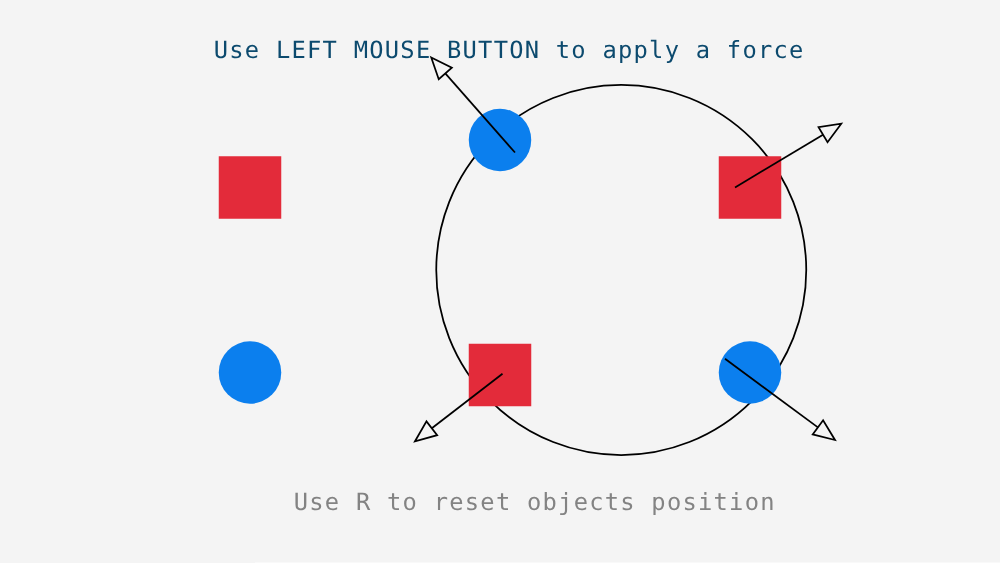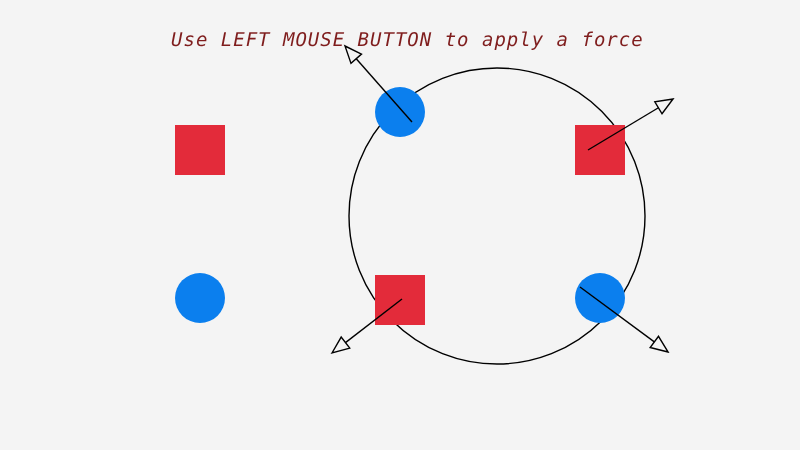--- a/index.html
+++ b/index.html
@@ -21,22 +21,21 @@
     letter-spacing: 1px;
     -webkit-font-smoothing: none;
     font-smooth: never;
     text-rendering: geometricPrecision;
   }
   #hint-top {
     left: 171px;
     top: 29px;
     font-size: 19px;
     line-height: 22px;
-    color: #7f1d1d;
-    font-style: italic;
+    color: #0c4a6e;
   }
   #hint-bottom {
     left: 235px;
     top: 391px;
     font-size: 19px;
     line-height: 22px;
     color: #838383;
   }
   .scene-svg {
     position: absolute;
@@ -71,14 +70,15 @@
         <polygon points="332,353 341.18467416453626,337.0738654880947 349.7359225246218,348.1588170659834" fill="none" stroke="#000000" stroke-width="1.4" stroke-linejoin="miter"></polygon>
       </g>
       <g>
         <line x1="580" y1="287" x2="654.3257769396043" y2="341.89972160311686" stroke="#000000" stroke-width="1.4"></line>
         <polygon points="668,352 650.1668387761819,347.53028403975037 658.4847151030268,336.26915916648335" fill="none" stroke="#000000" stroke-width="1.4" stroke-linejoin="miter"></polygon>
       </g>
     </svg>
 
   <div class="hint" id="hint-top">Use LEFT MOUSE BUTTON to apply a force</div>
 
+  <div class="hint" id="hint-bottom">Use R to reset objects position</div>
 
 </div>
 
 </body></html>

